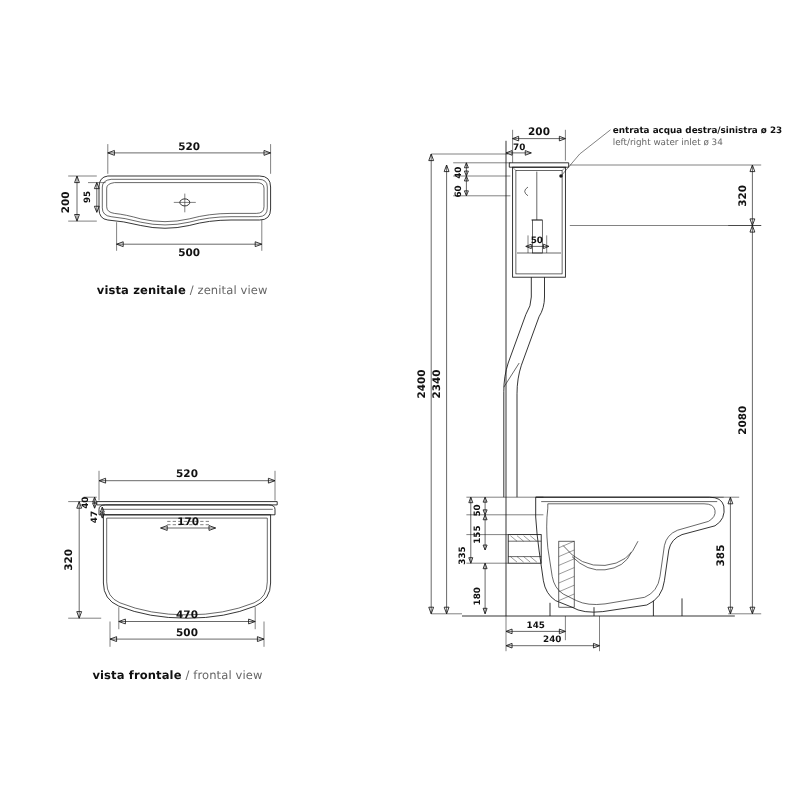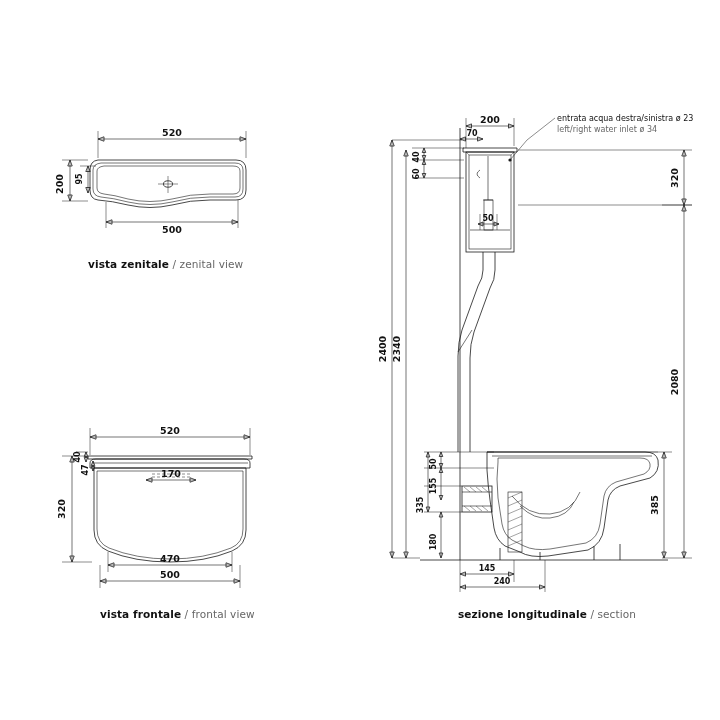--- a/index.html
+++ b/index.html
@@ -40,21 +40,21 @@
     font-weight: normal;
     color: #666;
   }
   .note {
     position: absolute;
     font-size: 8px;
     line-height: 1.35;
     white-space: nowrap;
   }
   .note .it {
-    font-weight: normal;
+    font-weight: bold;
     color: #111;
   }
   .note .en {
     font-weight: normal;
     color: #666;
   }
   text {
     font-family: "DejaVu Sans", sans-serif;
     fill: #111;
   }
@@ -381,23 +381,19 @@
   <div class="note" style="left:557px; top:114px;">
     <span class="it">entrata acqua destra/sinistra ø 23</span><br>
     <span class="en">left/right water inlet ø 34</span>
   </div>
 
   <div class="caption" style="left:88px; top:258px;">
     <span class="it">vista zenitale</span>
     <span class="en">/ zenital view</span>
   </div>
 
-  <div class="caption" style="left:100px; top:608px;">
+  <div class="caption" style="left:84px; top:608px;">
     <span class="it">vista frontale</span>
     <span class="en">/ frontal view</span>
   </div>
 
-  <div class="caption" style="left:458px; top:608px;">
-    <span class="it">sezione longitudinale</span>
-    <span class="en">/ section</span>
-  </div>
 
 </div>
 
 </body></html>

